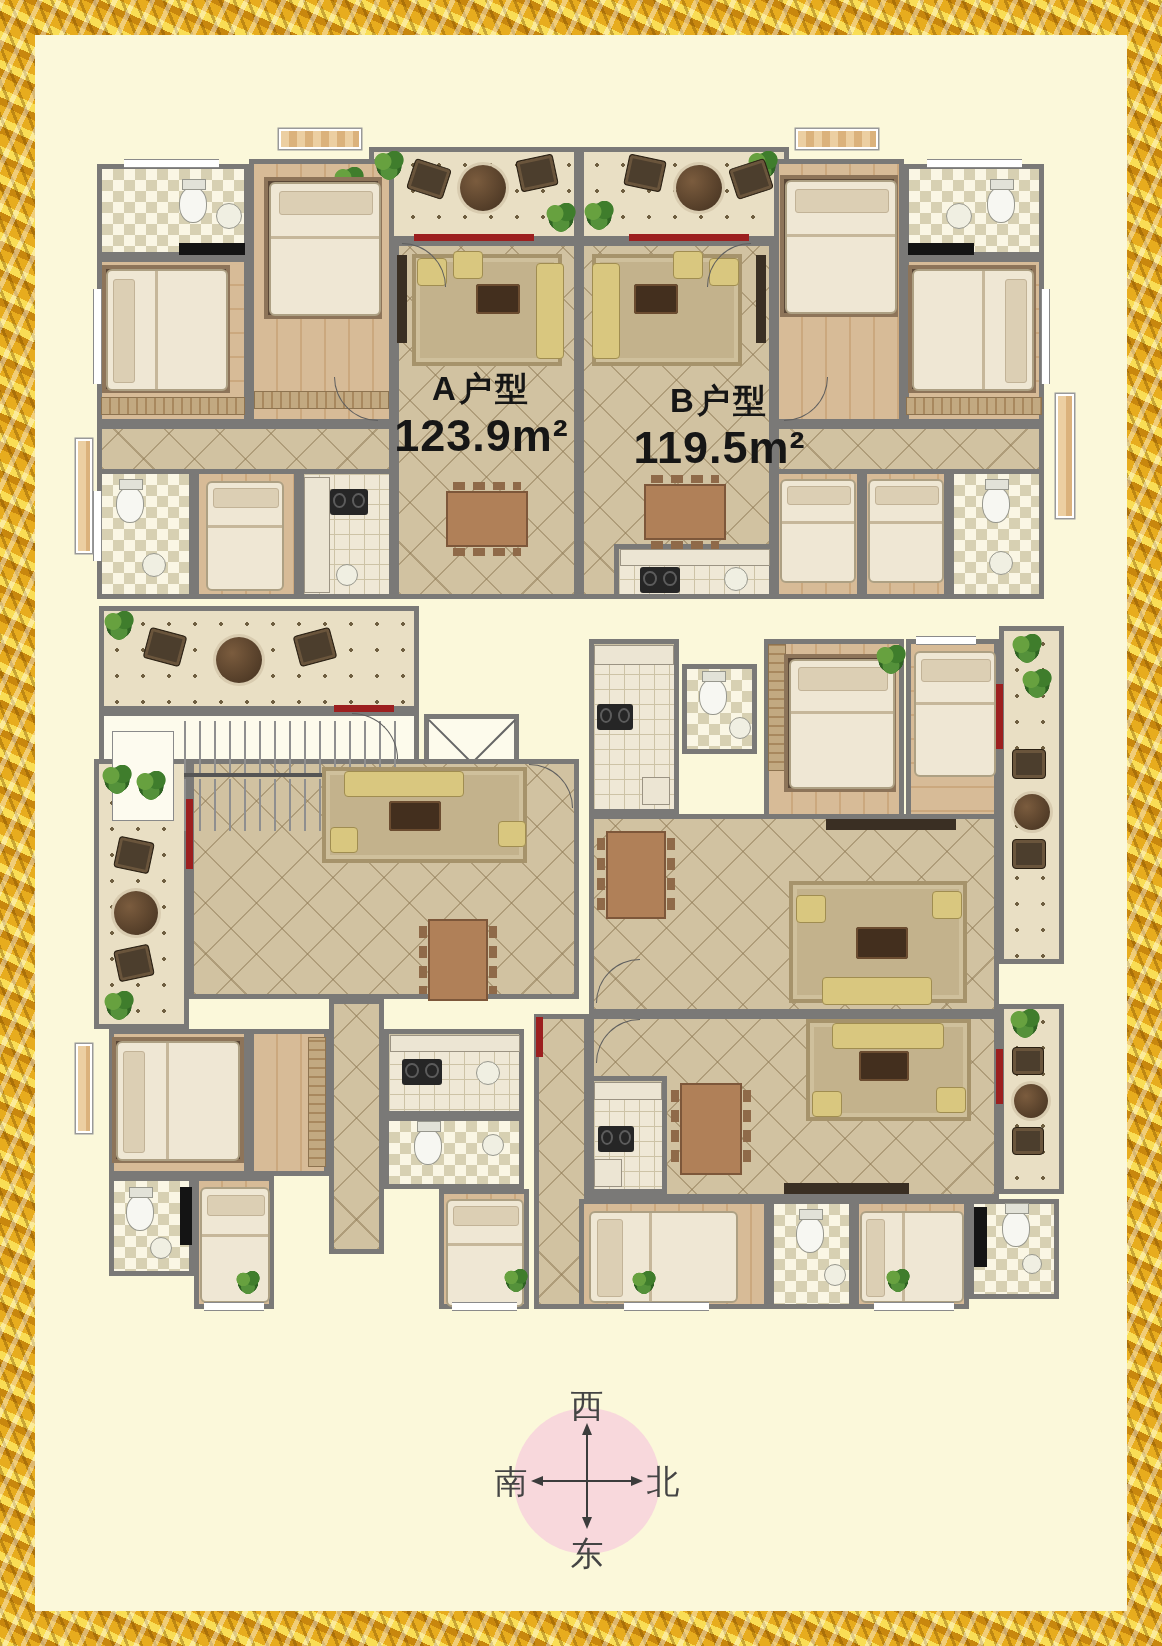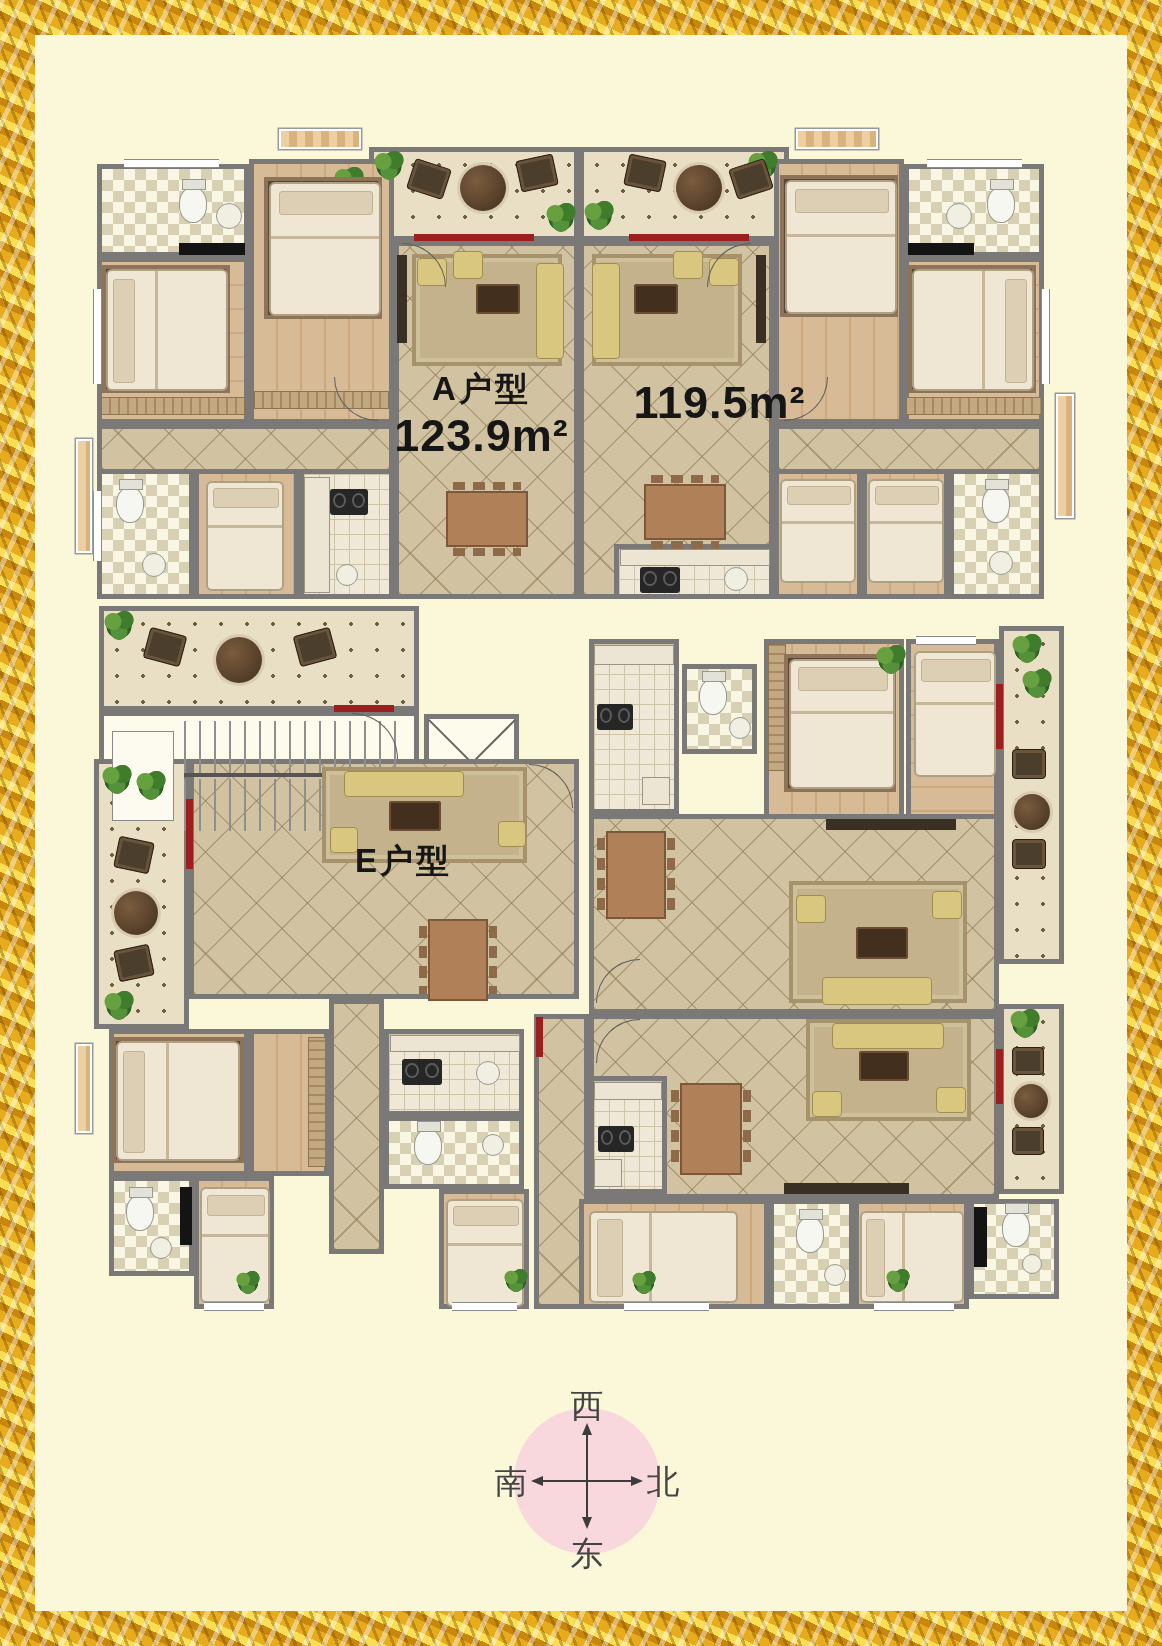--- a/index.html
+++ b/index.html
@@ -329,24 +329,24 @@
   <div class="obox" style="left:712px;top:-10px;width:78px;height:16px"></div>
   <div class="obox" style="left:-8px;top:300px;width:12px;height:110px"></div>
   <div class="obox" style="left:-8px;top:905px;width:12px;height:85px"></div>
   <div class="obox" style="left:972px;top:255px;width:14px;height:120px"></div>
 
   <div class="ulabel" style="left:300px;top:228px;width:195px">
     <div class="uname">A户型</div>
     <div class="uarea">123.9m²</div>
   </div>
   <div class="ulabel" style="left:543px;top:240px;width:185px">
+    <div class="uname">B户型</div>
     <div class="uarea">119.5m²</div>
   </div>
   <div class="ulabel" style="left:212px;top:700px;width:215px">
-    <div class="uname">E户型</div>
   </div>
 
 </div>
 
 <div class="compass">
   <svg width="220" height="220" viewBox="0 0 220 220">
     <circle cx="110" cy="110" r="73" fill="#f8d8dc"></circle>
     <line x1="110" y1="62" x2="110" y2="148" stroke="#3c3c3c" stroke-width="2"></line>
     <line x1="64" y1="110" x2="156" y2="110" stroke="#3c3c3c" stroke-width="2"></line>
     <path d="M110 52 L105 64 L115 64 Z" fill="#3c3c3c"></path>

